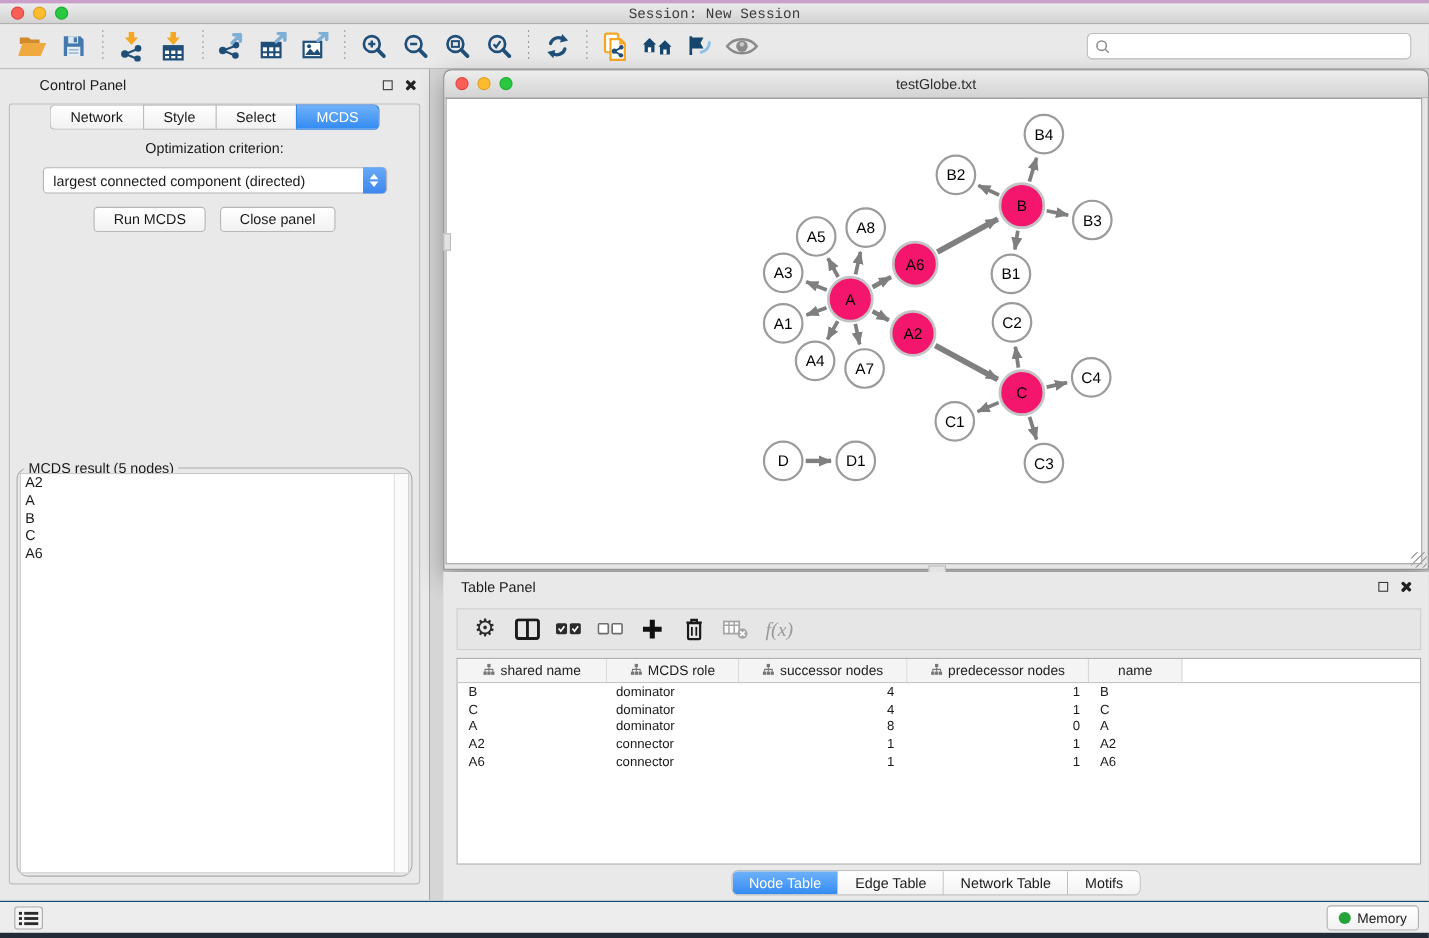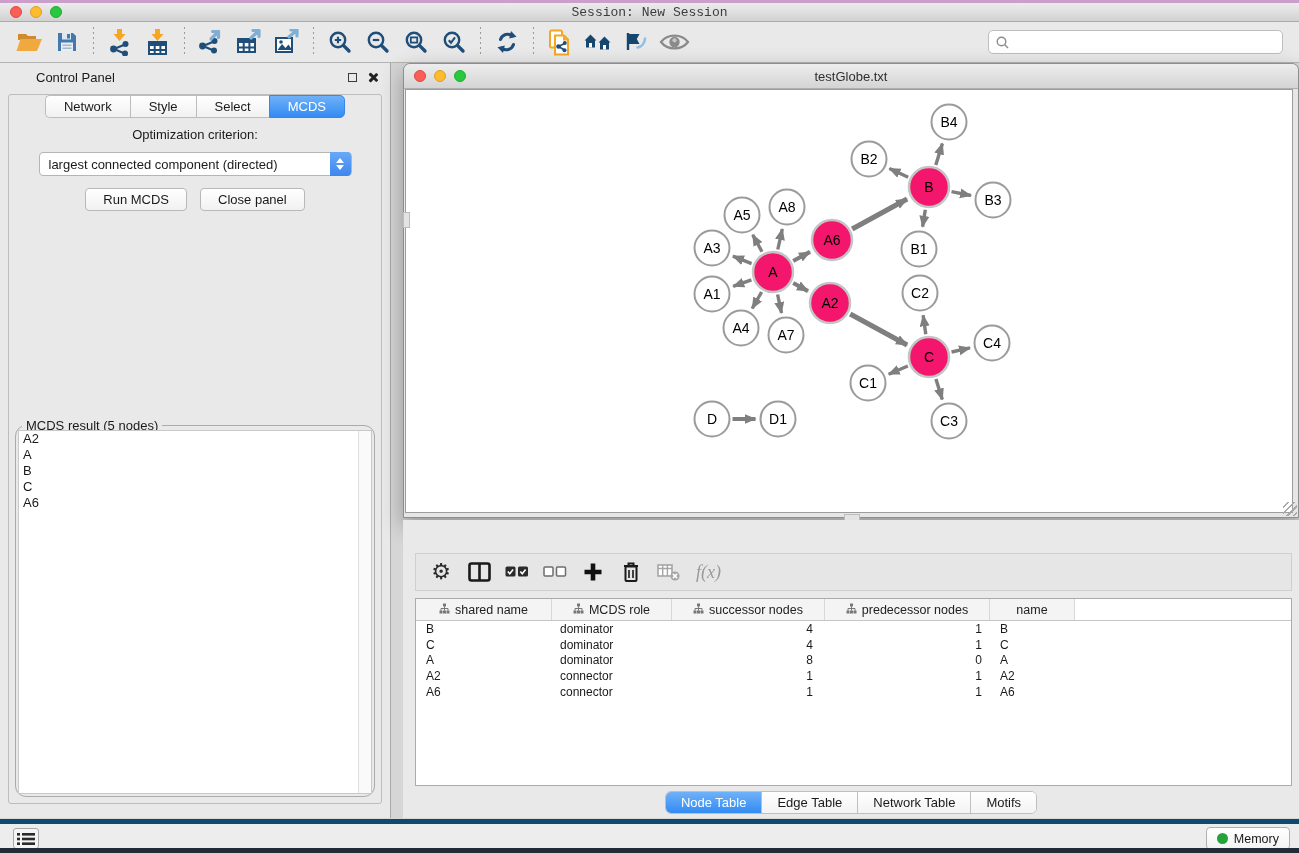--- a/index.html
+++ b/index.html
@@ -95,21 +95,21 @@
   .tp-row .cell.a-right { justify-content:flex-end; }
   .cell.col-0{ padding-left:10px;} .cell.col-1{ padding-left:8px;} .cell.col-2{ padding-right:12px;}
   .cell.col-3{ padding-right:8px;} .cell.col-4{ padding-left:10px;}
   .tp-tabs { position:absolute; left:0; right:0; top:271px; display:flex; justify-content:center; }
   .seg { display:flex; border:1px solid #BFBFBF; border-radius:6px; overflow:hidden; background:#fff; }
   .seg-tab { padding:3px 15px; font-size:13px; border-right:1px solid #BFBFBF; background:linear-gradient(#FFFFFF,#F3F3F3); }
   .seg-tab:last-child { border-right:none; }
   .seg-tab.active { background:linear-gradient(#6FB1F9,#338BF2); color:#fff; }
 
   
-  .statusbar { position:absolute; left:0; top:819px; width:1299px; height:29px; background:#EDEDED; border-top:5px solid #0c4a6e; }
+  .statusbar { position:absolute; left:0; top:819px; width:1299px; height:29px; background:#EDEDED; border-top:1px solid #0c4a6e; }
   .status-left-btn { position:absolute; left:13px; top:4px; width:26px; height:21px; background:#F4F4F4; border:1px solid #A9A9A9;
     border-radius:3px; display:flex; align-items:center; justify-content:center; }
   .memory-btn { position:absolute; right:9px; top:3px; height:23px; padding:0 10px; background:linear-gradient(#FFFFFF,#F2F2F2);
     border:1px solid #B0B0B0; border-radius:4px; display:flex; align-items:center; gap:6px; font-size:12.5px; }
   .mem-dot { width:11px; height:11px; border-radius:50%; background:#23A33A; }
   .desktop-strip { position:absolute; left:0; top:848px; width:1299px; height:5px; background:#232B38; }
 </style>
 </head>
 <body>
 
@@ -436,20 +436,27 @@
             <text x="543" y="331" text-anchor="middle" dy="0.36em" font-size="14" fill="#000000" font-family="Liberation Sans, DejaVu Sans, sans-serif">C3</text>
           </g>
         </svg>
     </div>
     <div class="grip-left"></div>
     <div class="grip-bottom"></div>
     <div class="grip-corner"></div>
   </div>
 
   <div class="table-panel">
+    <div class="tp-header">
+      <span class="panel-title">Table Panel</span>
+      <span class="panel-hbtns">
+        <span class="float-glyph"></span>
+        <span class="close-glyph"></span>
+      </span>
+    </div>
     <div class="tp-toolbar">
       <div class="tp-tool">
           <span class="gear-glyph">⚙</span>
         </div>
       <div class="tp-tool">
           <svg width="23" height="20" viewBox="0 0 23 20">
             <rect x="1.5" y="1.5" width="20" height="17" rx="2" stroke="#1A1A1A" stroke-width="2.6" fill="none"></rect>
             <line x1="11.5" y1="1.5" x2="11.5" y2="18.5" stroke="#1A1A1A" stroke-width="2.6"></line>
           </svg>
         </div>

